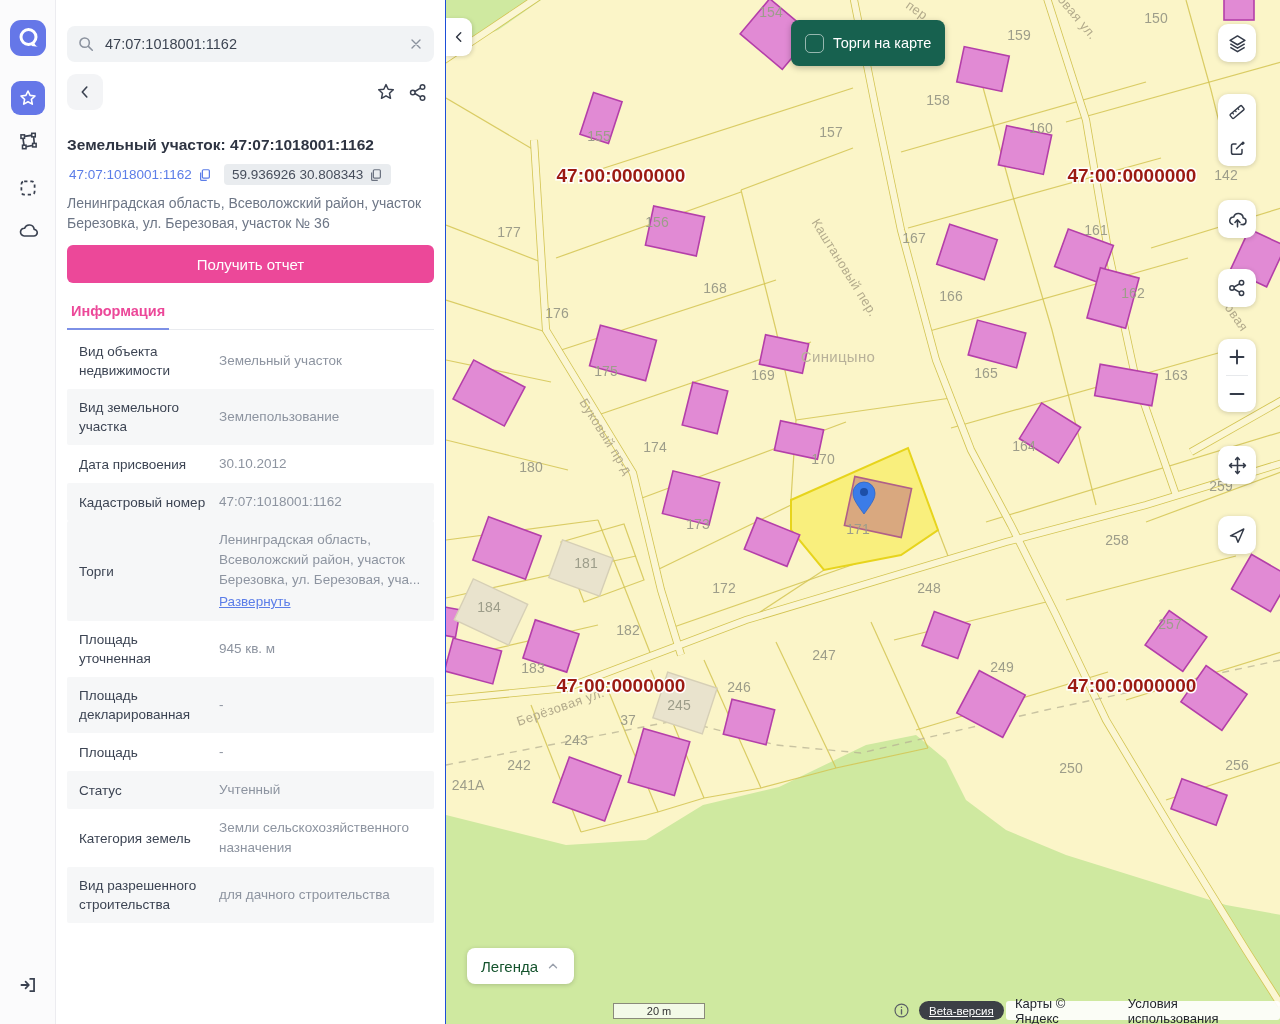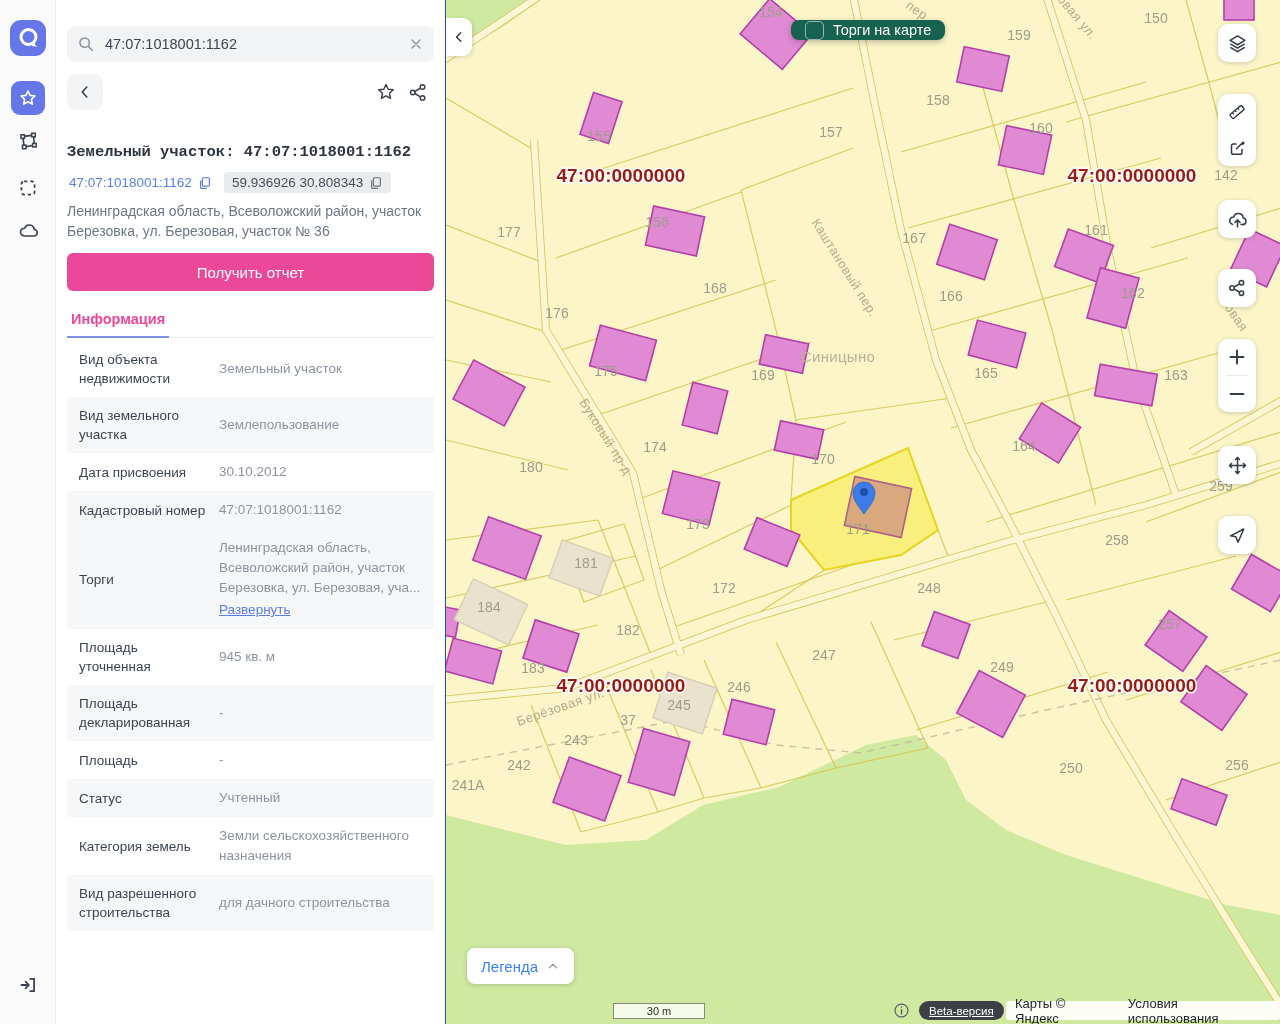--- a/index.html
+++ b/index.html
@@ -14,21 +14,21 @@
   .rail-plain{background:transparent;}
 
   
   #panel{width:390px;flex:0 0 390px;background:#fff;border-right:1px solid #1d4ed8;padding:26px 11px 0 11px;box-sizing:border-box;position:relative;}
   .searchbar{height:36px;background:#f1f3f5;border-radius:8px;display:flex;align-items:center;padding:0 10px;gap:8px;}
   .searchbar input{flex:1;border:none;background:transparent;outline:none;font-size:14.5px;color:#3c4452;font-family:inherit;}
   .hdr-row{margin-top:12px;display:flex;align-items:center;}
   .back-btn{width:36px;height:36px;background:#f3f4f6;border-radius:9px;display:flex;align-items:center;justify-content:center;border:none;cursor:pointer;}
   .hdr-spacer{flex:1;}
   .icon-btn{width:32px;height:32px;display:flex;align-items:center;justify-content:center;background:transparent;border:none;cursor:pointer;}
-  .obj-title{margin-top:32px;font-size:15.5px;font-weight:bold;color:#2e3442;line-height:21px;font-family:Liberation Mono, monospace;}
+  .obj-title{margin-top:24px;font-size:15.5px;font-weight:bold;color:#2e3442;line-height:21px;}
   .chips{margin-top:9px;display:flex;align-items:center;gap:10px;}
   .chip{display:inline-flex;align-items:center;gap:6px;font-size:13.5px;border-radius:4px;padding:3px 2px;}
   .chip.link{color:#5b7de8;}
   .chip.gray{background:#e9ecef;color:#474e5c;padding:3px 8px;}
   .addr{margin-top:8px;font-size:14px;line-height:20px;color:#6d7686;}
   .report-btn{margin-top:12px;width:100%;height:38px;background:#ec4899;color:#fff;border:none;border-radius:6px;font-size:15px;font-family:inherit;cursor:pointer;}
   .tabs{margin-top:10px;border-bottom:1px solid #e9ebef;}
   .tab{display:inline-block;padding:10px 4px 9px 4px;font-size:14.5px;font-weight:bold;color:#ec4899;border-bottom:2.5px solid #7d90e6;margin-bottom:-1px;}
   #info-rows{margin-top:3px;}
   .irow{display:flex;align-items:center;gap:12px;padding:9px 12px;border-radius:2px;}
@@ -47,31 +47,31 @@
   text.place{font-size:15px;fill:#b8b199;text-anchor:middle;letter-spacing:.3px;}
   .pline{fill:none;stroke:#d3c452;stroke-width:1.2;opacity:.85;}
   .road-c{fill:none;stroke:#d3c452;stroke-width:8;}
   .road-i{fill:none;stroke:#fbf6d3;stroke-width:6.4;}
   .b-p{fill:#e18ad4;stroke:#b43fa9;stroke-width:1.6;}
   .b-g{fill:#e9e3cd;stroke:#d6cfb6;stroke-width:1.4;}
   .green{fill:#cfe9a0;}
 
   .collapse-tab{position:absolute;left:0;top:18px;width:26px;height:38px;background:#fff;border:none;border-radius:0 9px 9px 0;box-shadow:1px 1px 4px rgba(0,0,0,.15);display:flex;align-items:center;justify-content:center;cursor:pointer;}
 
-  .trade-toggle{position:absolute;left:345px;top:20px;height:20px;background:#17614f;border-radius:8px;display:flex;align-items:center;gap:9px;padding:0 14px;box-shadow:0 2px 6px rgba(0,0,0,.25);cursor:pointer;}
+  .trade-toggle{position:absolute;left:345px;top:20px;height:46px;background:#17614f;border-radius:8px;display:flex;align-items:center;gap:9px;padding:0 14px;box-shadow:0 2px 6px rgba(0,0,0,.25);cursor:pointer;}
   .trade-toggle .cb{width:17px;height:17px;border:1.5px solid rgba(255,255,255,.55);border-radius:5px;}
   .trade-toggle .lbl{color:#fff;font-size:14.5px;}
 
   .mctrl{position:absolute;right:24px;}
   .mbtn{width:38px;height:38px;background:#fff;border-radius:10px;box-shadow:0 1px 5px rgba(0,0,0,.18);display:flex;align-items:center;justify-content:center;cursor:pointer;border:none;}
   .mgroup{width:38px;background:#fff;border-radius:10px;box-shadow:0 1px 5px rgba(0,0,0,.18);display:flex;flex-direction:column;align-items:center;}
   .mcell{width:38px;height:36px;display:flex;align-items:center;justify-content:center;cursor:pointer;}
   .mdiv{width:22px;height:1px;background:#e7e9ec;}
 
-  .legend-btn{position:absolute;left:21px;top:948px;height:36px;background:#fff;border:none;border-radius:8px;box-shadow:0 1px 5px rgba(0,0,0,.18);display:flex;align-items:center;gap:8px;padding:0 14px;font-size:15px;color:#3b82f6;font-family:inherit;cursor:pointer;}
+  .legend-btn{position:absolute;left:21px;top:948px;height:36px;background:#fff;border:none;border-radius:8px;box-shadow:0 1px 5px rgba(0,0,0,.18);display:flex;align-items:center;gap:8px;padding:0 14px;font-size:15px;color:#14532d;font-family:inherit;cursor:pointer;}
 
   .scalebar{position:absolute;left:167px;top:1003px;width:90px;height:14px;background:rgba(255,255,255,.75);border:1px solid #8a8a7a;display:flex;align-items:center;justify-content:center;font-size:11px;color:#333;}
   .beta-pill{position:absolute;left:473px;top:1001px;height:19px;background:#3c4046;color:#fff;border-radius:10px;font-size:11.5px;display:flex;align-items:center;padding:0 10px;text-decoration:underline;}
   .info-i{position:absolute;left:446px;top:1001px;width:19px;height:19px;display:flex;align-items:center;justify-content:center;}
   .attr-strip{position:absolute;left:560px;top:1001px;height:19px;background:rgba(255,255,255,.9);border-radius:3px;display:flex;align-items:center;gap:16px;padding:0 9px;font-size:13px;color:#23262c;}
   .attr-strip .terms{cursor:pointer;}
 </style>
 </head>
 <body>
 
@@ -484,21 +484,21 @@
     </button>
 
     <button class="legend-btn">
       <span>Легенда</span>
       <svg width="14" height="14" viewBox="0 0 20 20">
         <path d="M5,12.5 L10,7.5 L15,12.5" fill="none" stroke="#9aa1ac" stroke-width="2" stroke-linecap="round" stroke-linejoin="round"></path>
       </svg>
     </button>
 
     <div class="scalebar">
-      <span>30 m</span>
+      <span>20 m</span>
     </div>
 
     <span class="info-i">
       <svg width="17" height="17" viewBox="0 0 20 20">
         <circle cx="10" cy="10" r="7.6" fill="none" stroke="#5a5f66" stroke-width="1.4"></circle>
         <path d="M10,9 v5 M10,6 v.4" stroke="#5a5f66" stroke-width="1.6" stroke-linecap="round"></path>
       </svg>
     </span>
     <span class="beta-pill">Beta-версия</span>
     <div class="attr-strip">

